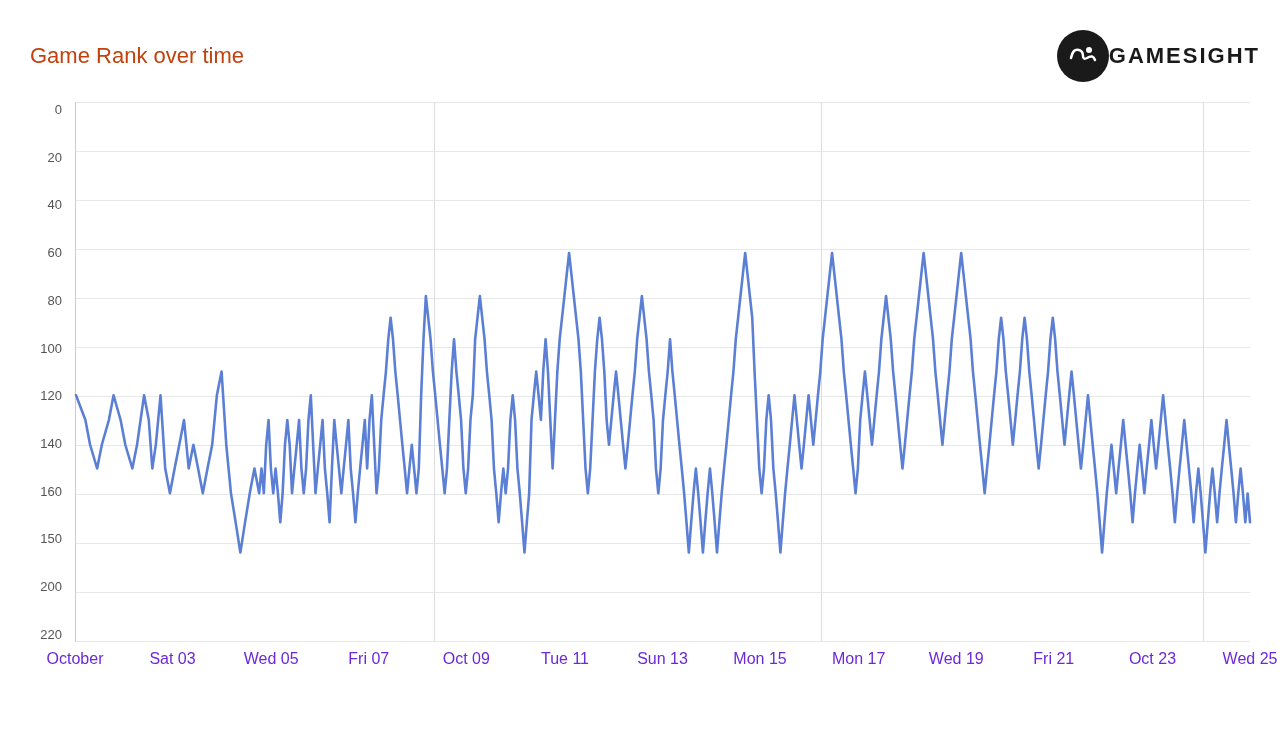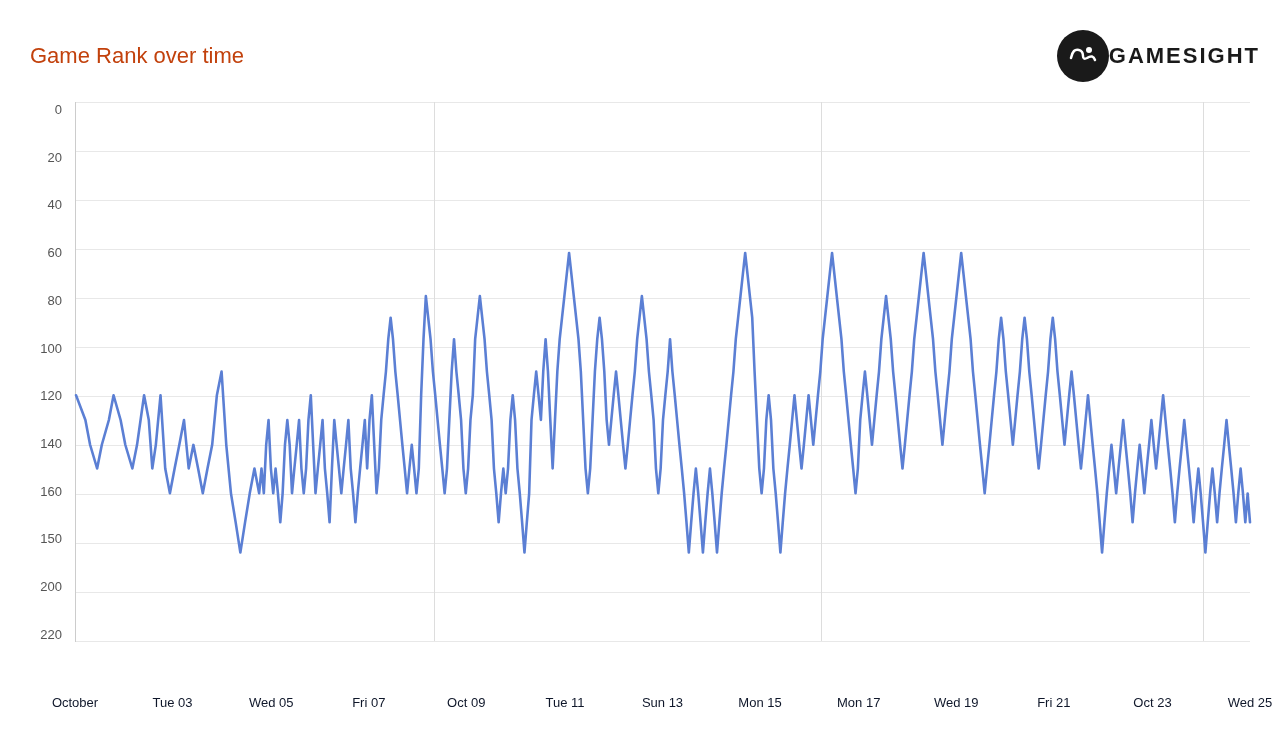--- a/index.html
+++ b/index.html
@@ -93,25 +93,24 @@
       left: 45px;
       right: 10px;
       bottom: 0;
       height: 40px;
       display: flex;
       align-items: flex-start;
       padding-top: 8px;
     }
     .x-label {
       position: absolute;
-      font-size: 13px;
-      color: #0f172a;
+      font-size: 16px;
+      color: #6d28d9;
       transform: translateX(-50%);
       white-space: nowrap;
-      margin-top: 45px;
     }
     svg.line-chart {
       position: absolute;
       top: 0; left: 0; right: 0; bottom: 0;
       width: 100%;
       height: 100%;
       overflow: visible;
     }
   </style>
 </head>
@@ -628,21 +627,21 @@
             994,363
             996,390
             998,363
             1000,390
           "></polyline>
       </svg>
     </div>
 
     <div class="x-axis">
       <span class="x-label" style="left: 0%">October</span>
-      <span class="x-label" style="left: 8.3%">Tue 03</span>
+      <span class="x-label" style="left: 8.3%">Sat 03</span>
       <span class="x-label" style="left: 16.7%">Wed 05</span>
       <span class="x-label" style="left: 25%">Fri 07</span>
       <span class="x-label" style="left: 33.3%">Oct 09</span>
       <span class="x-label" style="left: 41.7%">Tue 11</span>
       <span class="x-label" style="left: 50%">Sun 13</span>
       <span class="x-label" style="left: 58.3%">Mon 15</span>
       <span class="x-label" style="left: 66.7%">Mon 17</span>
       <span class="x-label" style="left: 75%">Wed 19</span>
       <span class="x-label" style="left: 83.3%">Fri 21</span>
       <span class="x-label" style="left: 91.7%">Oct 23</span>

